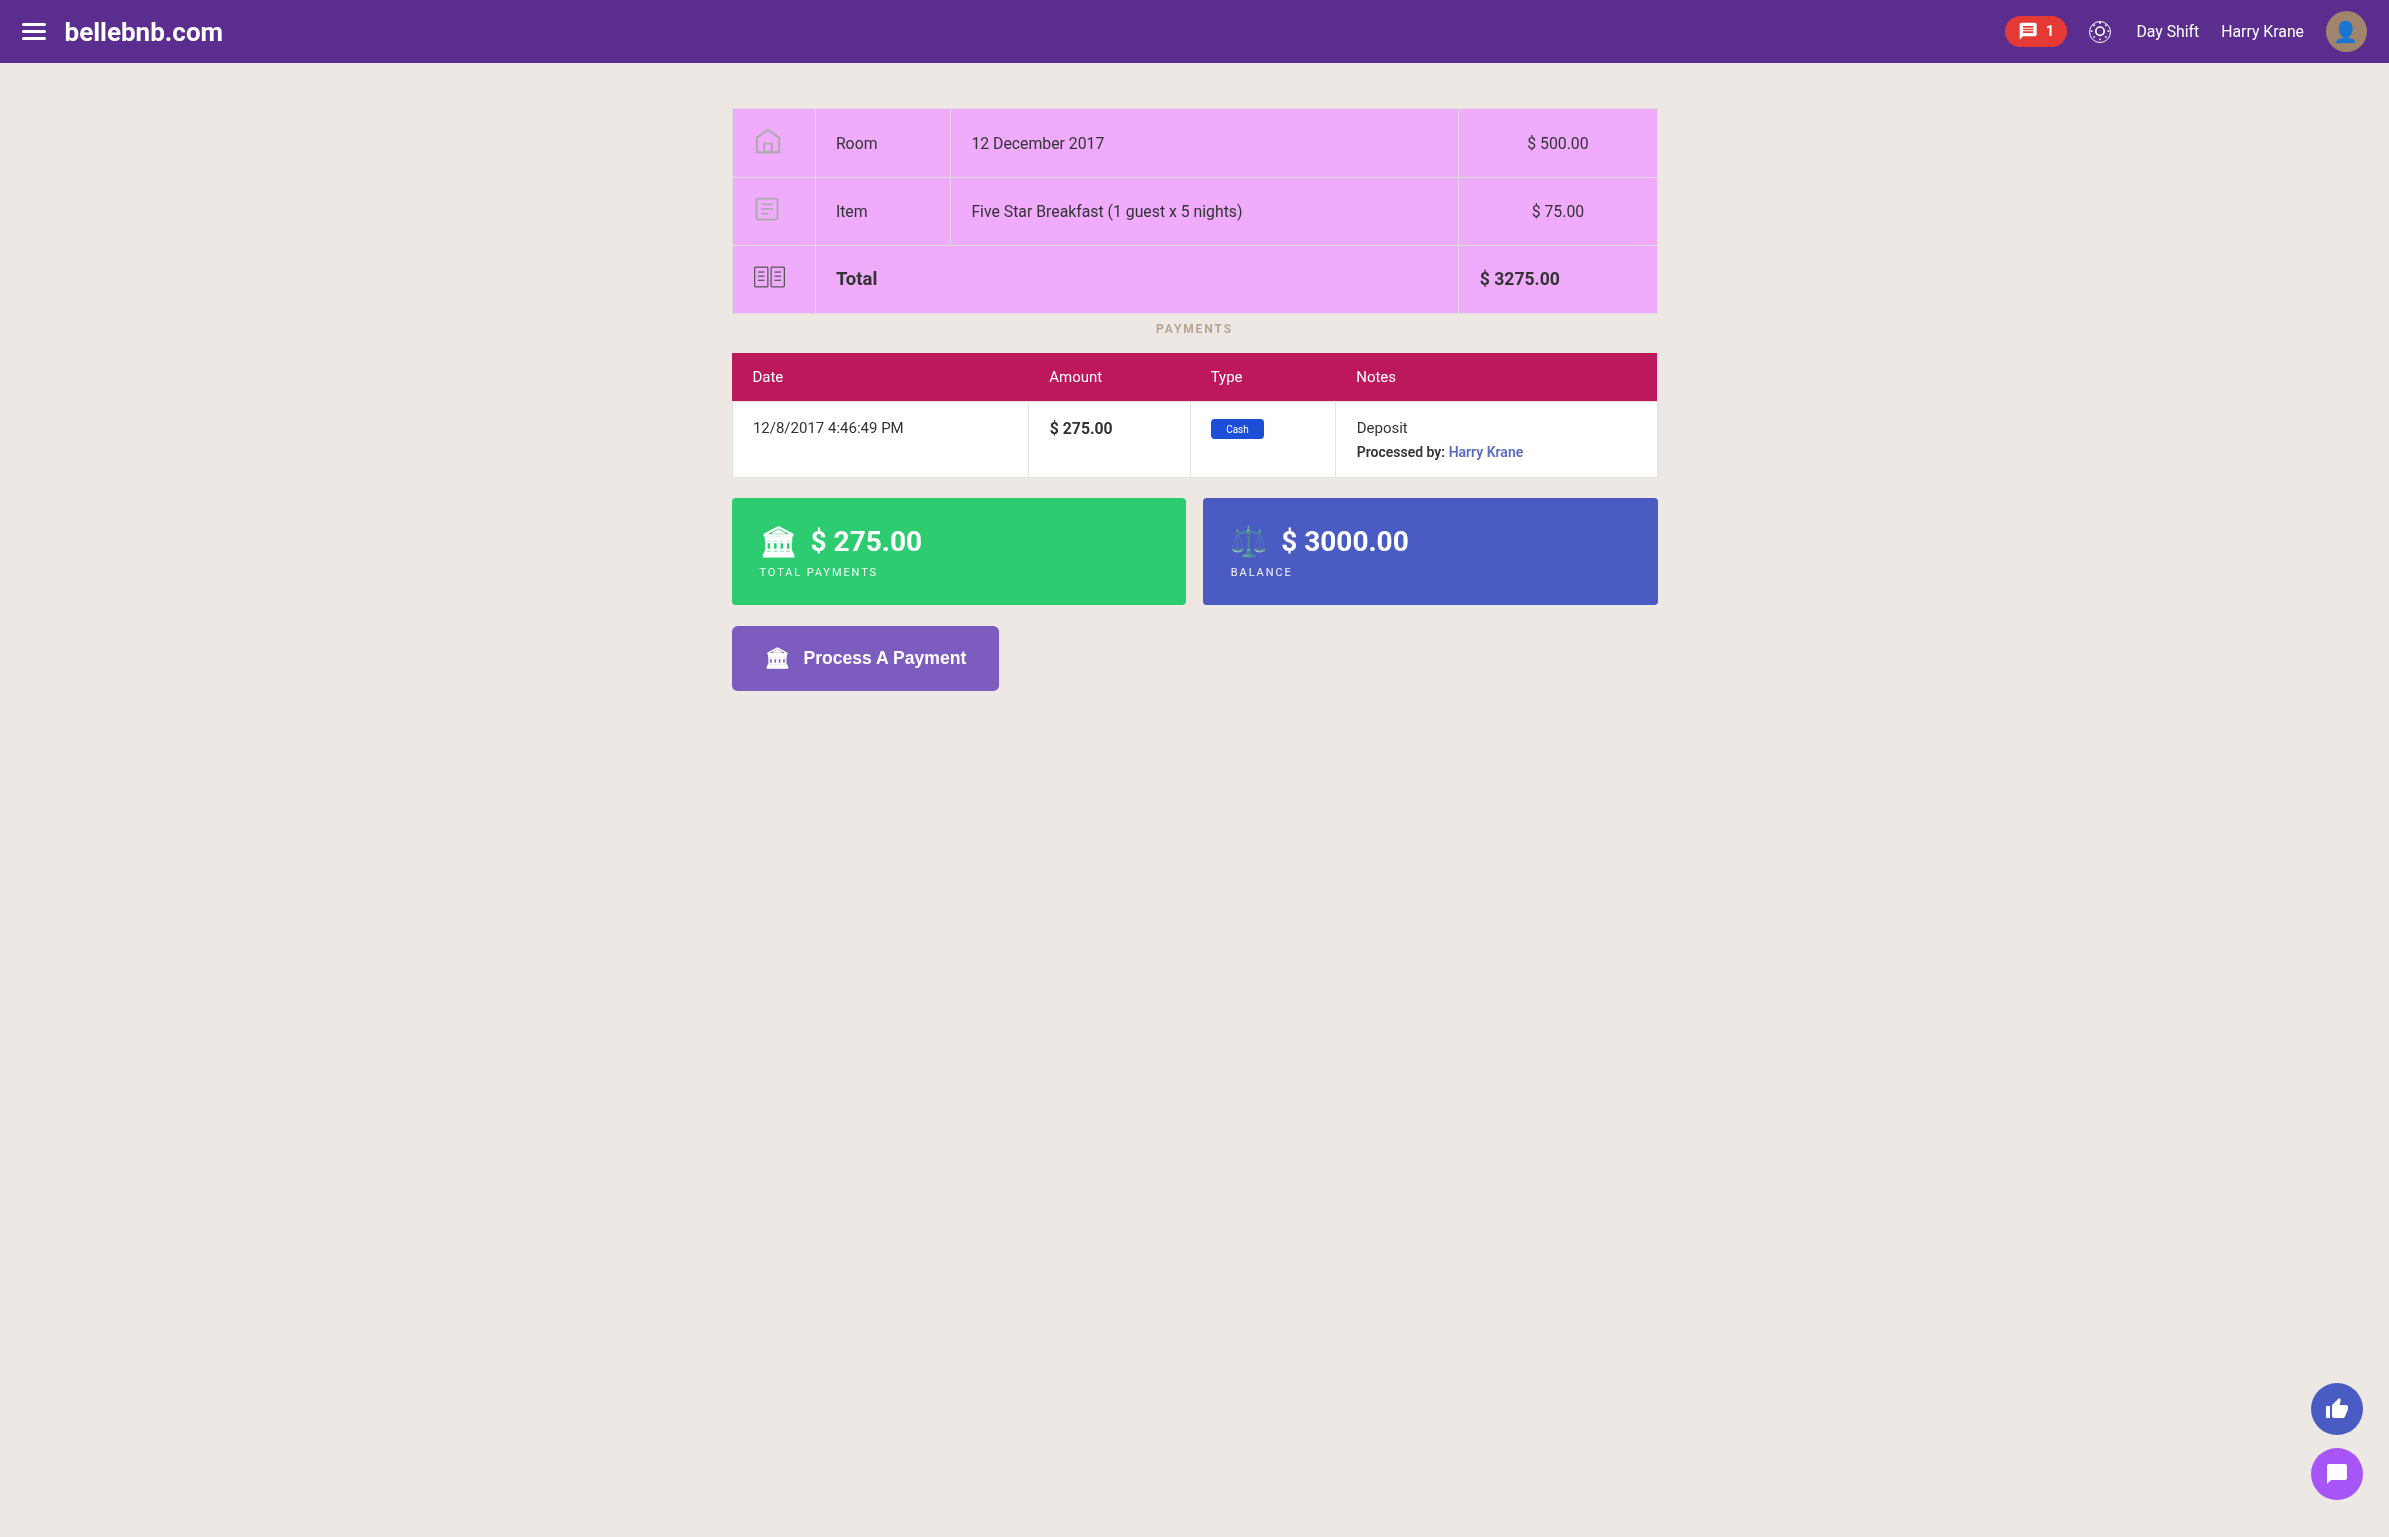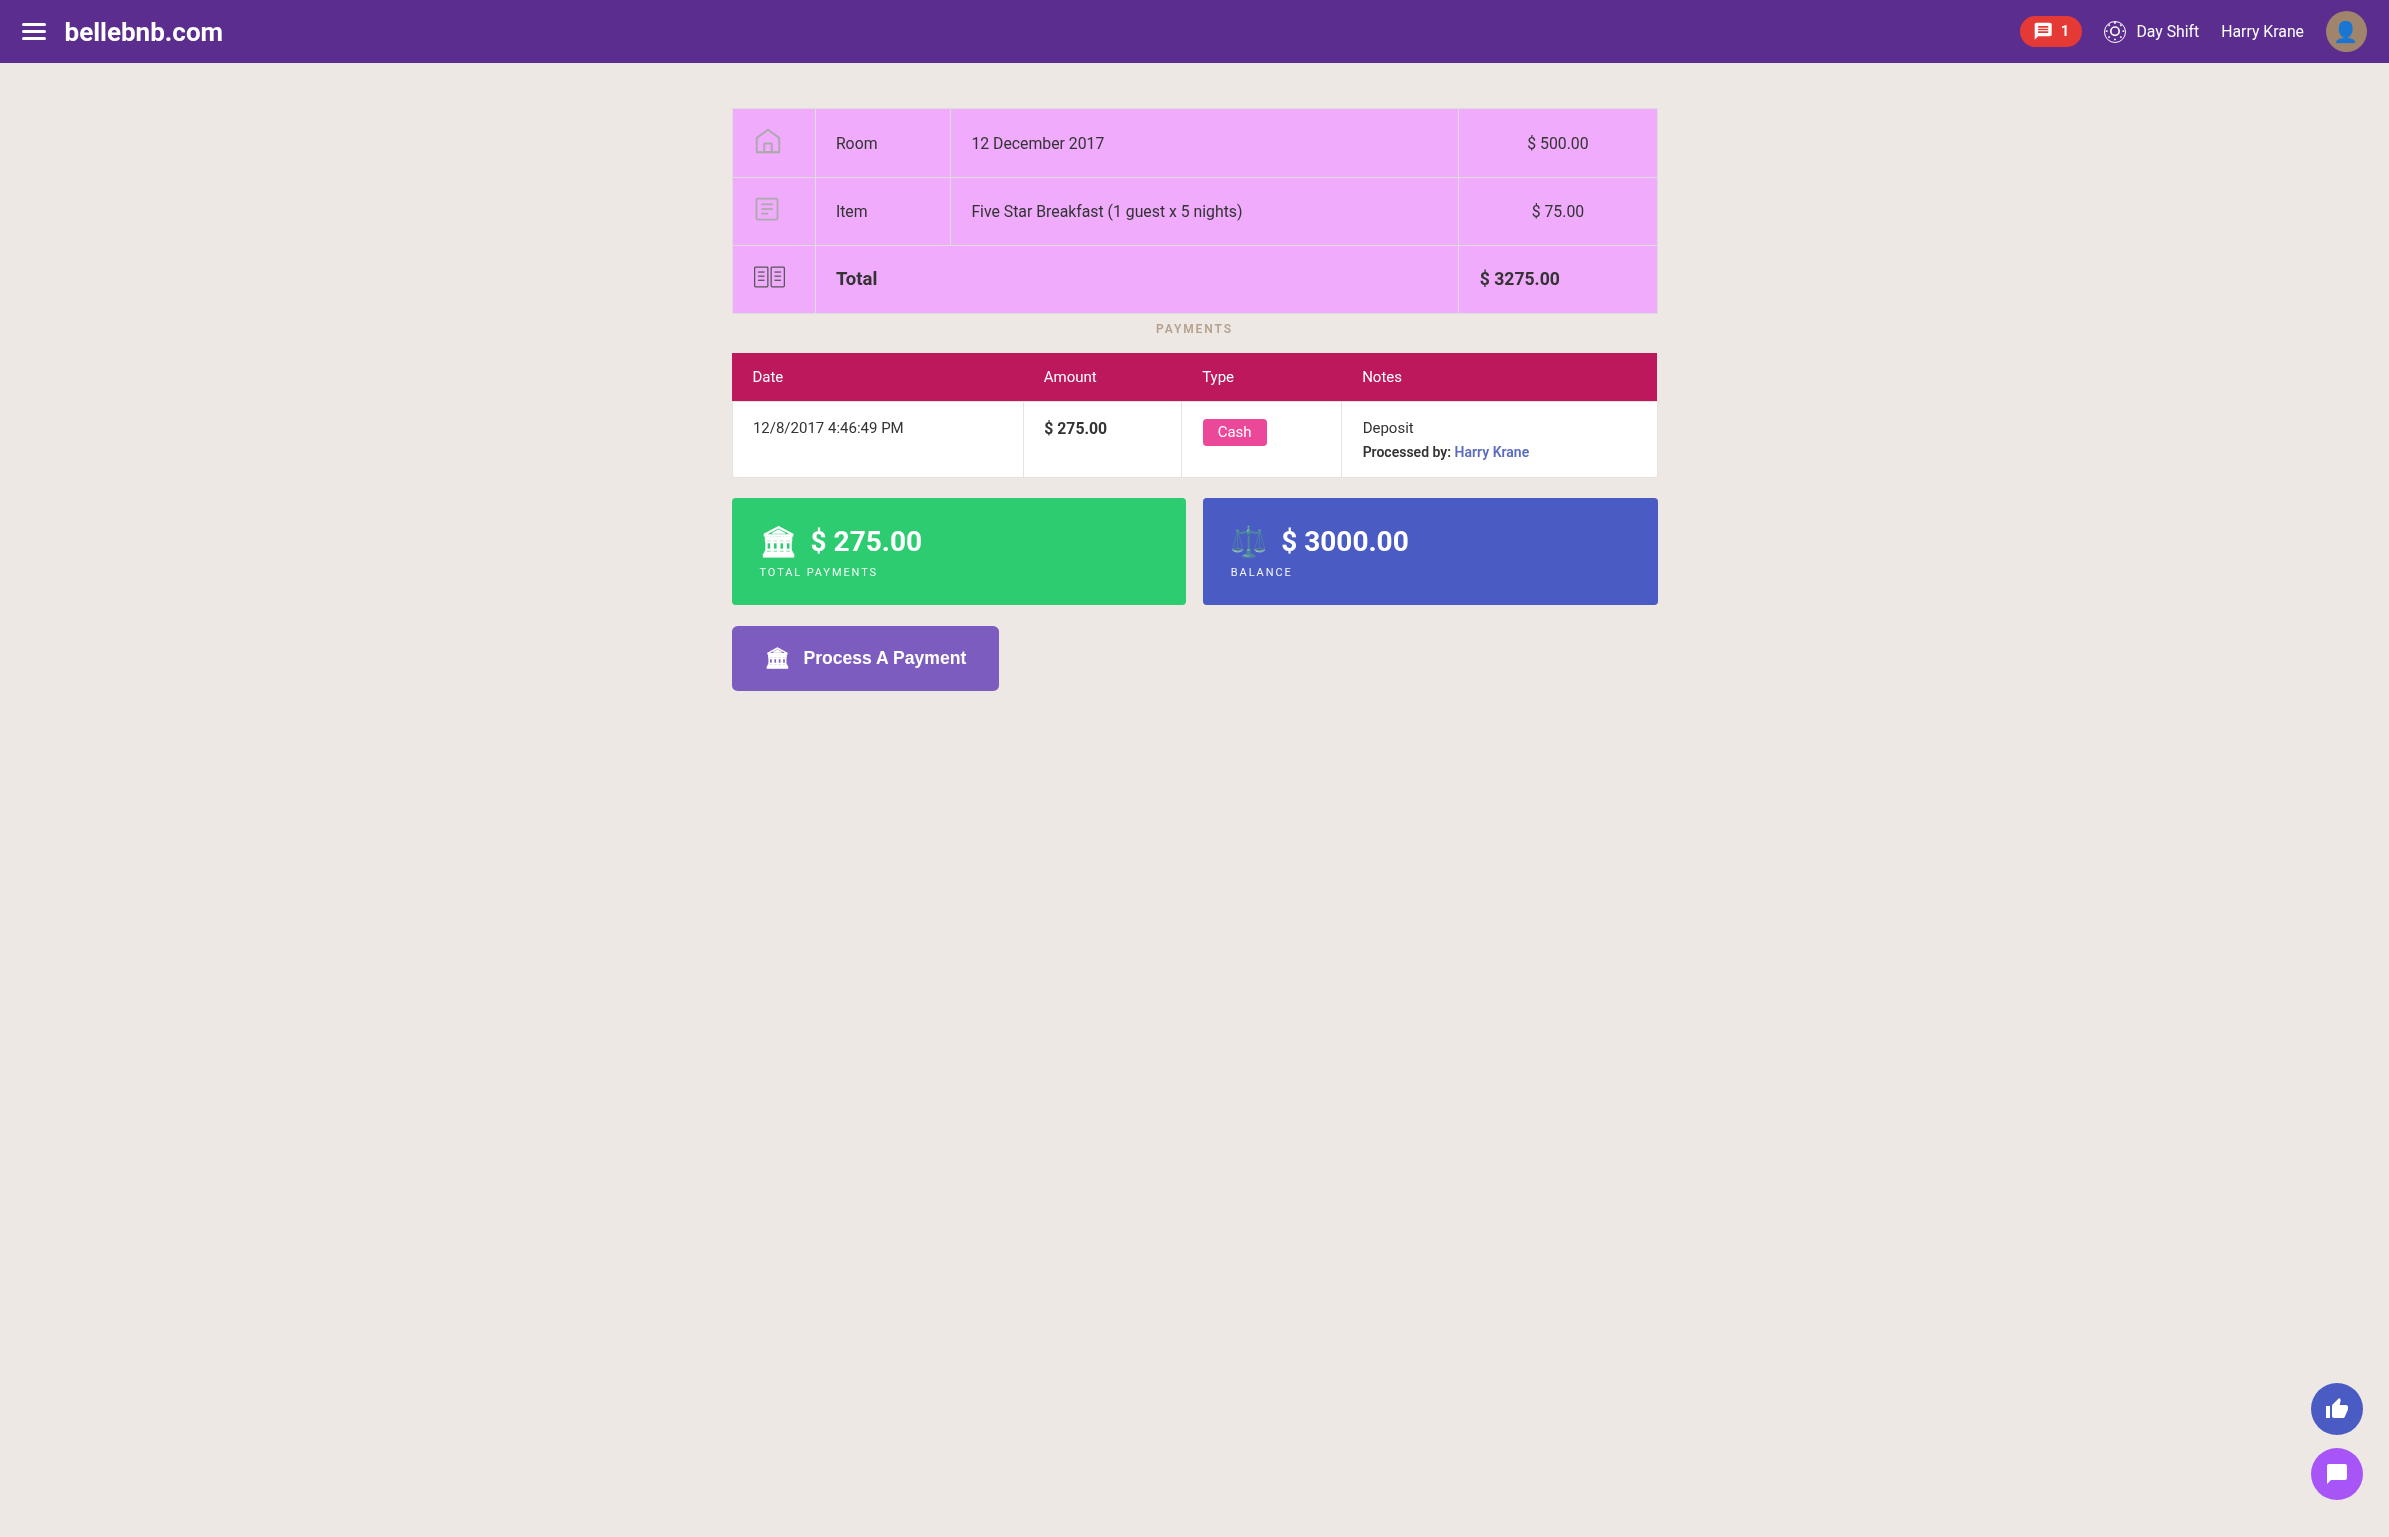--- a/index.html
+++ b/index.html
@@ -55,21 +55,21 @@
       display: flex;
       align-items: center;
       gap: 7.4px;
       font-size: 15px;
       font-weight: 600;
       cursor: pointer;
     }
     .shift-info {
       display: flex;
       align-items: center;
-      gap: 10px;
+      gap: 25px;
       color: white;
       font-size: 15.8px;
     }
     .shift-icon {
       width: 22px;
       height: 22px;
       border: 1.9px solid white;
       border-radius: 50%;
       display: flex;
       align-items: center;
@@ -178,25 +178,25 @@
       border: 0.9px solid #e8e2dc;
       font-size: 15px;
       color: #333;
       vertical-align: top;
     }
     .payment-amount {
       font-weight: 700;
       font-size: 15.8px;
     }
     .cash-badge {
-      background: #ec4899;
+      background: #1d4ed8;
       color: white;
       padding: 4.6px 15px;
       border-radius: 3.7px;
-      font-size: 15px;
+      font-size: 10px;
       display: inline-block;
     }
     .processed-by {
       margin-top: 7.4px;
       font-size: 14px;
     }
     .processed-by span {
       font-weight: 600;
     }
     .processed-by-link {

